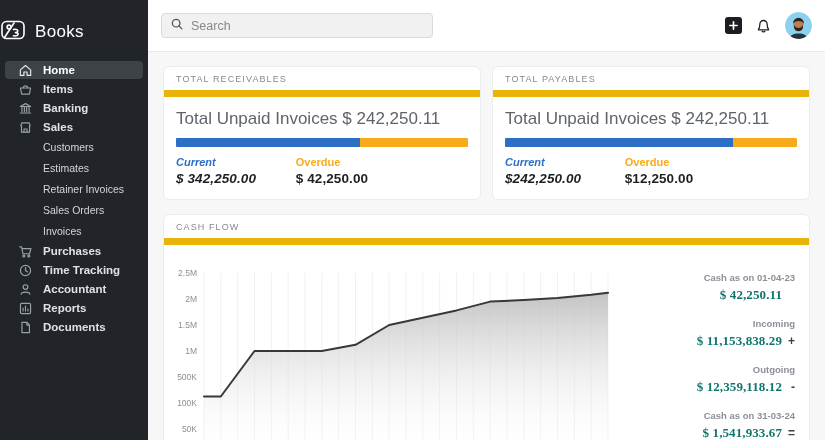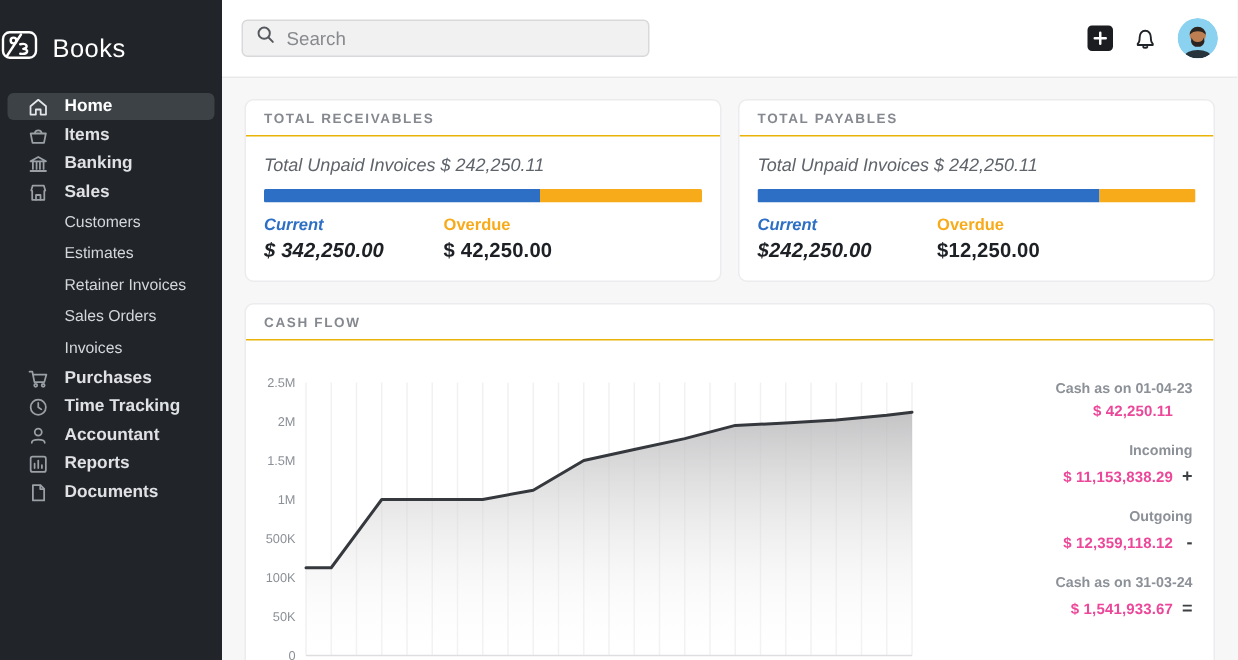--- a/index.html
+++ b/index.html
@@ -29,40 +29,40 @@
   .searchbox input::placeholder { color:#87898d; }
   .topbar-right { margin-left:auto; display:flex; align-items:center; gap:13px; }
   .add-btn { width:17px; height:17px; background:#1b1d20; border-radius:3px; display:flex; align-items:center;
              justify-content:center; cursor:pointer; }
   .bell-btn { display:flex; align-items:center; cursor:pointer; }
   .avatar { width:27px; height:27px; border-radius:50%; overflow:hidden; cursor:pointer; }
 
   .content { padding:14px 15px; flex:1; }
   .cards-row { display:flex; gap:11px; margin-bottom:14px; }
   .card { background:#ffffff; border:1px solid #ececee; border-radius:6px; flex:1; overflow:hidden; }
-  .card-header { padding:7px 12px 6px 12px; border-bottom:1px solid #eab308; font-size:9px; font-weight:700;
+  .card-header { padding:7px 12px 6px 12px; border-bottom:7px solid #eab308; font-size:9px; font-weight:400;
                  letter-spacing:1.1px; color:#85898f; }
   .card-body { padding:12px 12px 13px 12px; }
-  .card-sub { font-size:12px; color:#5f646b; margin-bottom:9px;font-style:italic; }
+  .card-sub { font-size:17px; color:#5f646b; margin-bottom:9px; }
   .bar { display:flex; height:9px; border-radius:1px; overflow:hidden; margin-bottom:9px; }
   .bar .seg-current { height:100%; }
   .bar .seg-overdue { height:100%; flex:1; }
   .amounts { display:flex; }
   .amt-col:first-child { width:41%;font-style:italic; }
   .amt-label { font-size:11px; font-weight:700; }
   .amt-value { font-size:13.5px; font-weight:700; color:#1d2024; margin-top:3px; letter-spacing:.1px; }
 
   .cashflow-card { background:#ffffff; border:1px solid #ececee; border-radius:6px; height:260px; overflow:hidden; }
   .cf-body { display:flex; }
   .cf-chart-wrap { padding:14px 0 0 4px; }
   .cf-stats { flex:1; padding:27px 14px 0 0; display:flex; flex-direction:column; align-items:flex-end; }
   .stat-row { display:flex; flex-direction:column; align-items:flex-end; margin-bottom:15px; }
   .stat-label { font-size:9.5px; color:#8c9097; margin-bottom:4px;font-weight:bold; }
   .stat-line { display:flex; align-items:baseline; }
-  .stat-value { font-size:10px; font-weight:700; color:#ec4899; letter-spacing:.1px; }
+  .stat-value { font-size:13px; font-weight:700; color:#0f766e; letter-spacing:.1px;font-family:Liberation Serif, serif; }
   .stat-op { width:13px; text-align:right; font-size:12px; font-weight:700; color:#3c4043; }
 </style>
 </head>
 <body>
 
 <div class="app">
 
   <div class="sidebar">
     <div class="logo">
       <span>

